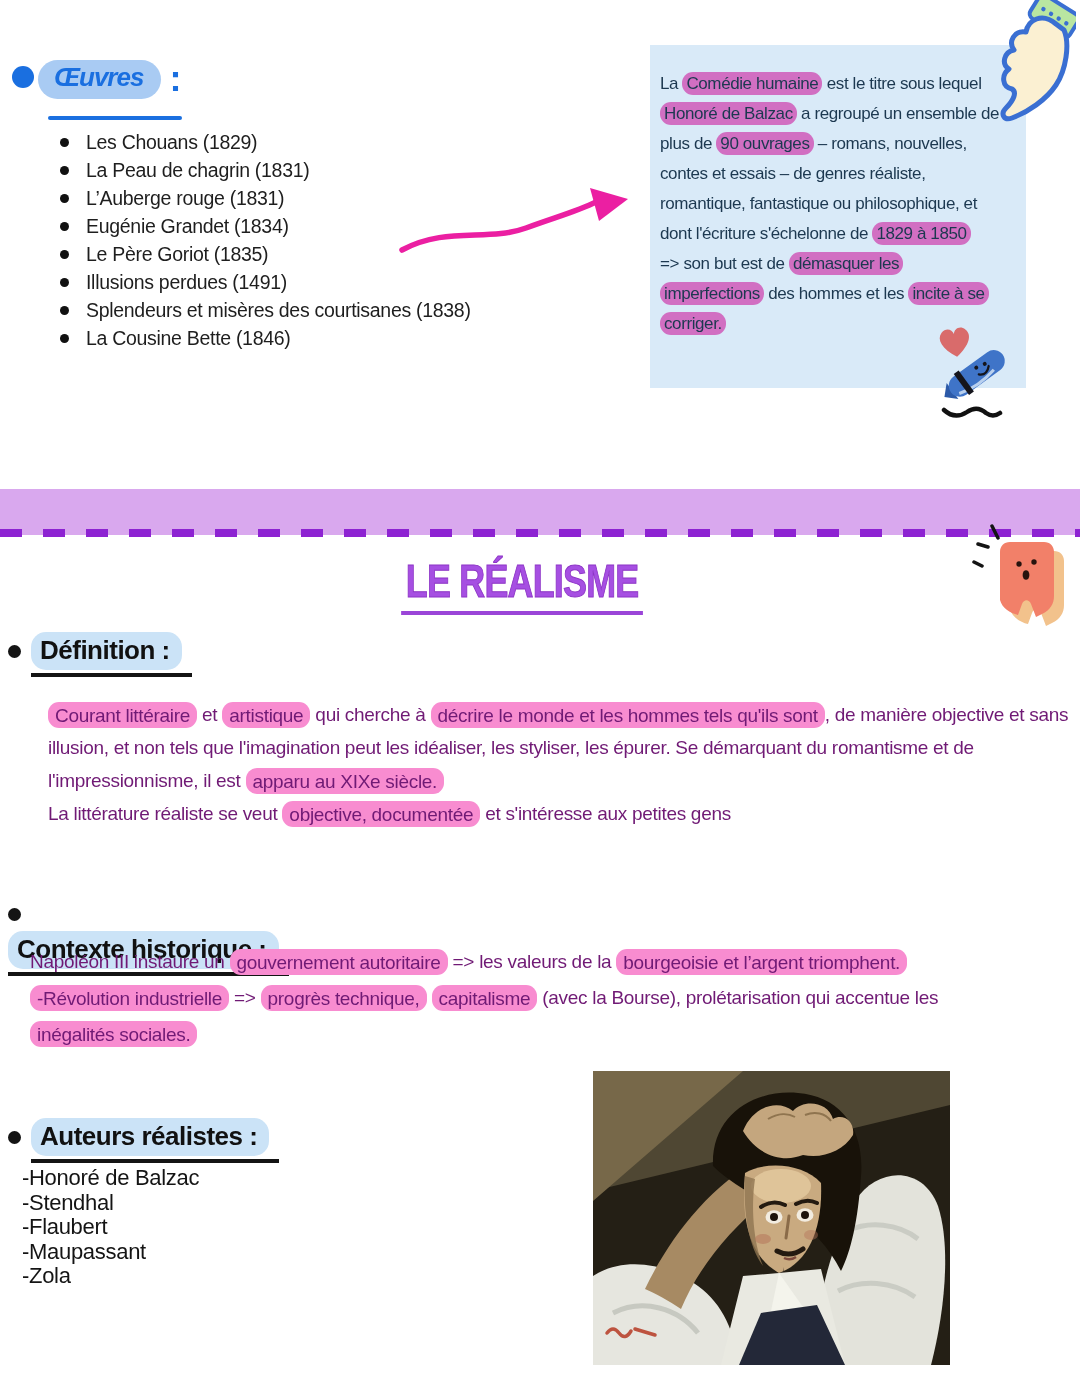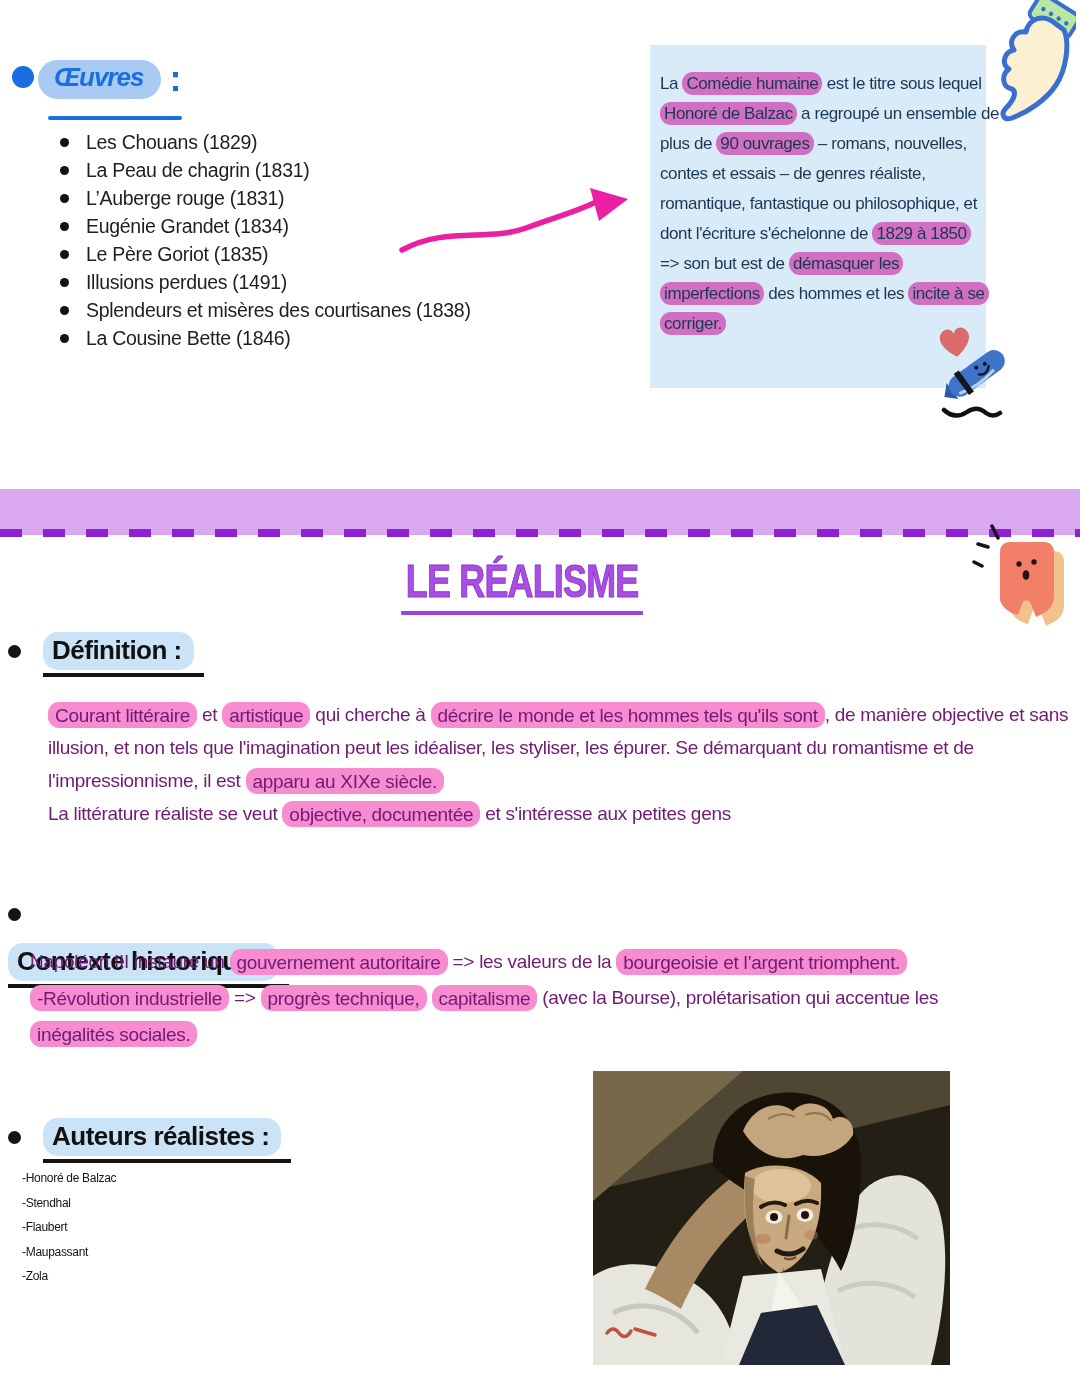--- a/index.html
+++ b/index.html
@@ -14,21 +14,21 @@
   .oeuvres-colon{font-size:36px;font-weight:800;color:#1a6fe0;}
   .oeuvres-underline{position:absolute;left:48px;top:116px;width:134px;height:4px;background:#1a6fe0;border-radius:2px;}
 
   
   .works{position:absolute;left:58px;top:131px;}
   .work-item{position:relative;padding-left:28px;font-size:19.5px;letter-spacing:-0.3px;
              color:#1e1e1e;height:28px;line-height:22px;white-space:nowrap;}
   .work-item::before{content:"";position:absolute;left:2px;top:7px;width:9px;height:9px;border-radius:50%;background:#111;}
 
   
-  .info-box{position:absolute;left:650px;top:45px;width:336px;height:343px;background:#d9eaf8;}
+  .info-box{position:absolute;left:650px;top:45px;width:376px;height:343px;background:#d9eaf8;}
   .box-text{padding:24px 8px 0 10px;font-size:17px;line-height:30px;letter-spacing:-0.4px;
             color:#1c3850;font-weight:500;}
   .box-text .tline{white-space:nowrap;}
 
   
   .hl{border-radius:11px;box-decoration-break:clone;-webkit-box-decoration-break:clone;}
   .hl-pink{background:#f88cd0;padding:2.5px 7px;}
   .hl-plum{background:#d16fc2;padding:2px 4px;}
 
   
@@ -44,39 +44,39 @@
 
   
   .title-wrap{position:absolute;left:0;top:554px;width:1044px;text-align:center;}
   .title-text{display:inline-block;font-size:46px;font-weight:800;color:#a64fe2;
               -webkit-text-stroke:1px #8d35c6;letter-spacing:-1px;
               transform:scaleX(0.78);transform-origin:center top;
               border-bottom:4px solid #9b45d8;padding:0 6px 3px;}
   .bookmark-svg{position:absolute;left:972px;top:518px;}
 
   
-  .sec{position:absolute;display:flex;align-items:flex-start;gap:22px;}
+  .sec{position:absolute;display:flex;align-items:flex-start;gap:10px;}
   .sec-dot{width:13px;height:13px;border-radius:50%;background:#141414;margin-top:13px;flex:0 0 auto;}
   .sec-underline{display:inline-block;border-bottom:4px solid #141414;padding:0 10px 3px 0;}
   .sec-pill{display:inline-block;background:#cbe3f7;border-radius:15px;padding:3px 12px 4px 9px;
             font-size:26px;font-weight:800;color:#111;letter-spacing:-0.5px;white-space:nowrap;}
 
   .sec-definition{left:8px;top:632px;}
   .sec-contexte{left:8px;top:895px;flex-direction:column;}
   .sec-auteurs{left:8px;top:1118px;}
 
   
   .rich{position:absolute;font-size:19px;letter-spacing:-0.3px;color:#701a75;}
   .rich .tline{white-space:nowrap;}
   .def-par{left:48px;top:698px;line-height:33px;}
   .ctx-par{left:30px;top:944px;line-height:36px;}
 
   
   .authors{position:absolute;left:22px;top:1166px;}
-  .author-item{font-size:12px;letter-spacing:-0.3px;color:#141414;line-height:24.5px;white-space:nowrap;}
+  .author-item{font-size:22px;letter-spacing:-0.3px;color:#141414;line-height:24.5px;white-space:nowrap;}
 
   
   .painting-svg{position:absolute;left:593px;top:1071px;}
 </style>
 </head>
 <body>
 
 <div class="page">
 
   <span class="oeuvres-dot"></span>

